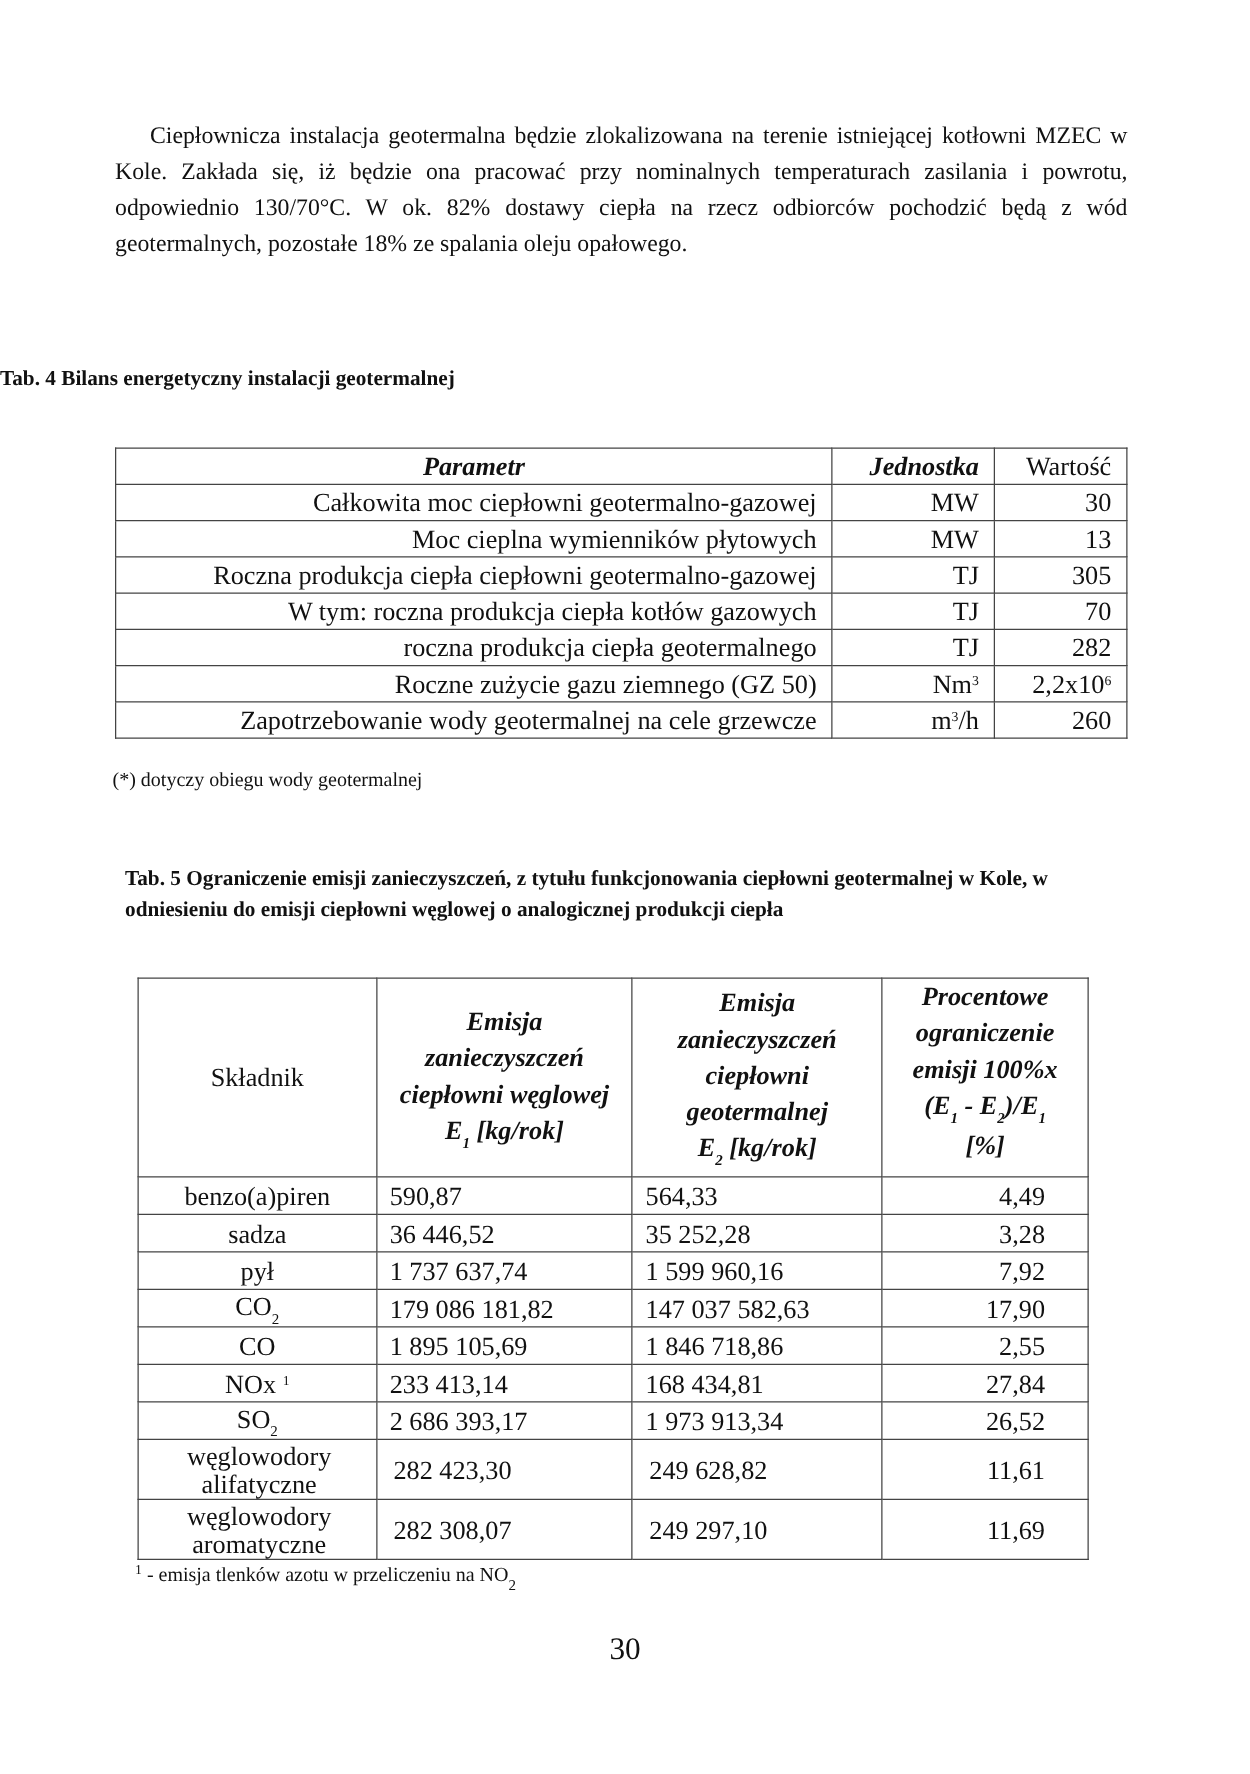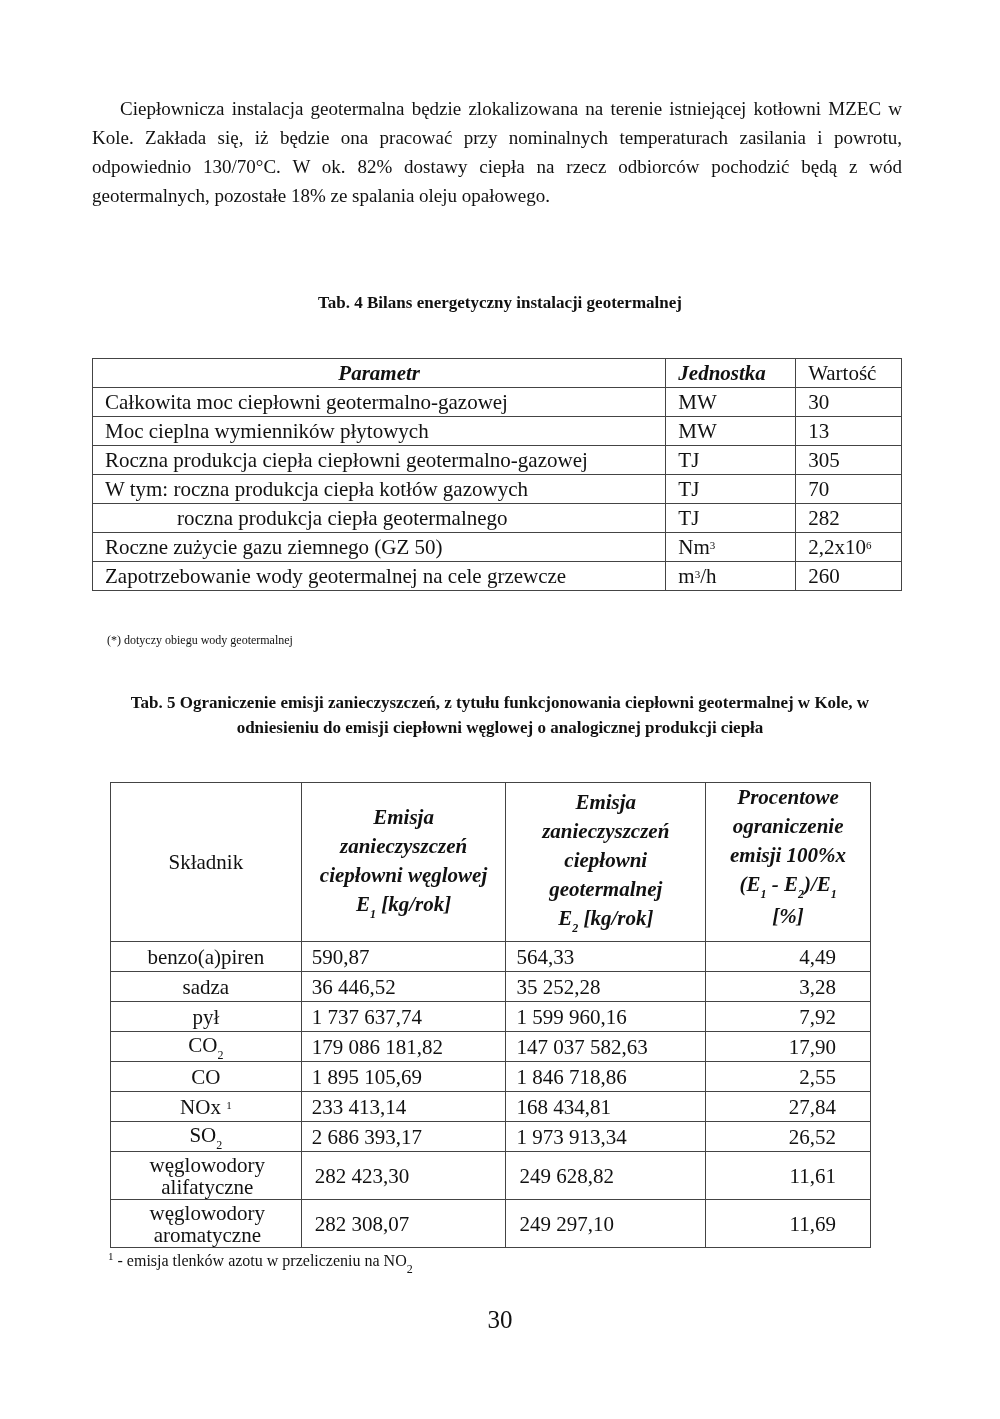--- a/index.html
+++ b/index.html
@@ -1,34 +1,34 @@
 <!DOCTYPE html>
 <html><head>
 <meta charset="utf-8">
 <style>
   html, body { margin: 0; padding: 0; background: #ffffff; }
   body { width: 1000px; height: 1419px; position: relative; overflow: hidden;
          font-family: "Liberation Serif", "DejaVu Serif", serif; color: #111; }
   .para { position: absolute; left: 92px; top: 94px; width: 810px; font-size: 19px;
           line-height: 29px; text-align: justify; text-indent: 28px; margin: 0; }
-  .caption { position: absolute; left: 0; width: 1000px; text-align: center;
+  .caption { position: absolute; left: 0; width: 1000px; text-align: left;
              font-weight: bold; font-size: 17px; line-height: 25px; margin: 0; }
   #t4cap { top: 290px; }
   #t5cap { top: 690px; left: 100px; width: 800px; }
   table { position: absolute; border-collapse: collapse; }
   #tab4 { left: 92px; top: 358px; width: 810px; font-size: 21px; }
   #tab4 td, #tab4 th { border: 1px solid #444; padding: 0 12px; height: 28px; line-height: 26px;
-                       text-align: left; font-weight: normal; white-space: nowrap; }
+                       text-align: right; font-weight: normal; white-space: nowrap; }
   #tab4 th.p { text-align: center; font-style: italic; font-weight: bold; margin-top: 10px; }
   #tab4 th.j { font-style: italic; font-weight: bold; }
   #tab4 col.c1 { width: 574px; } #tab4 col.c2 { width: 130px; } #tab4 col.c3 { width: 106px; }
   #tab4 td.indent { padding-left: 84px; }
   sup { font-size: 11px; vertical-align: top; position: relative; top: -2px; }
   sub { font-size: 12px; vertical-align: baseline; position: relative; top: 7px; }
-  .note4 { position: absolute; left: 90px; top: 616px; font-size: 12px; margin: 17px; }
+  .note4 { position: absolute; left: 90px; top: 616px; font-size: 16px; margin: 0; }
   #tab5 { left: 110px; top: 782px; width: 761px; font-size: 21px; }
   #tab5 td, #tab5 th { border: 1px solid #444; padding: 0 10px; font-weight: normal; }
   #tab5 col.c1 { width: 191px; } #tab5 col.c2 { width: 205px; } #tab5 col.c3 { width: 200px; } #tab5 col.c4 { width: 165px; }
   #tab5 thead th { height: 158px; text-align: center; line-height: 29px; }
   #tab5 thead th.h { font-style: italic; font-weight: bold; }
   #tab5 thead th.hp { line-height: 29px; vertical-align: top; }
   #tab5 td { height: 29px; line-height: 26px; }
   #tab5 td.name { text-align: center; }
   #tab5 td.num { text-align: left; }
   #tab5 td.pct { text-align: right; padding-right: 34px; }

